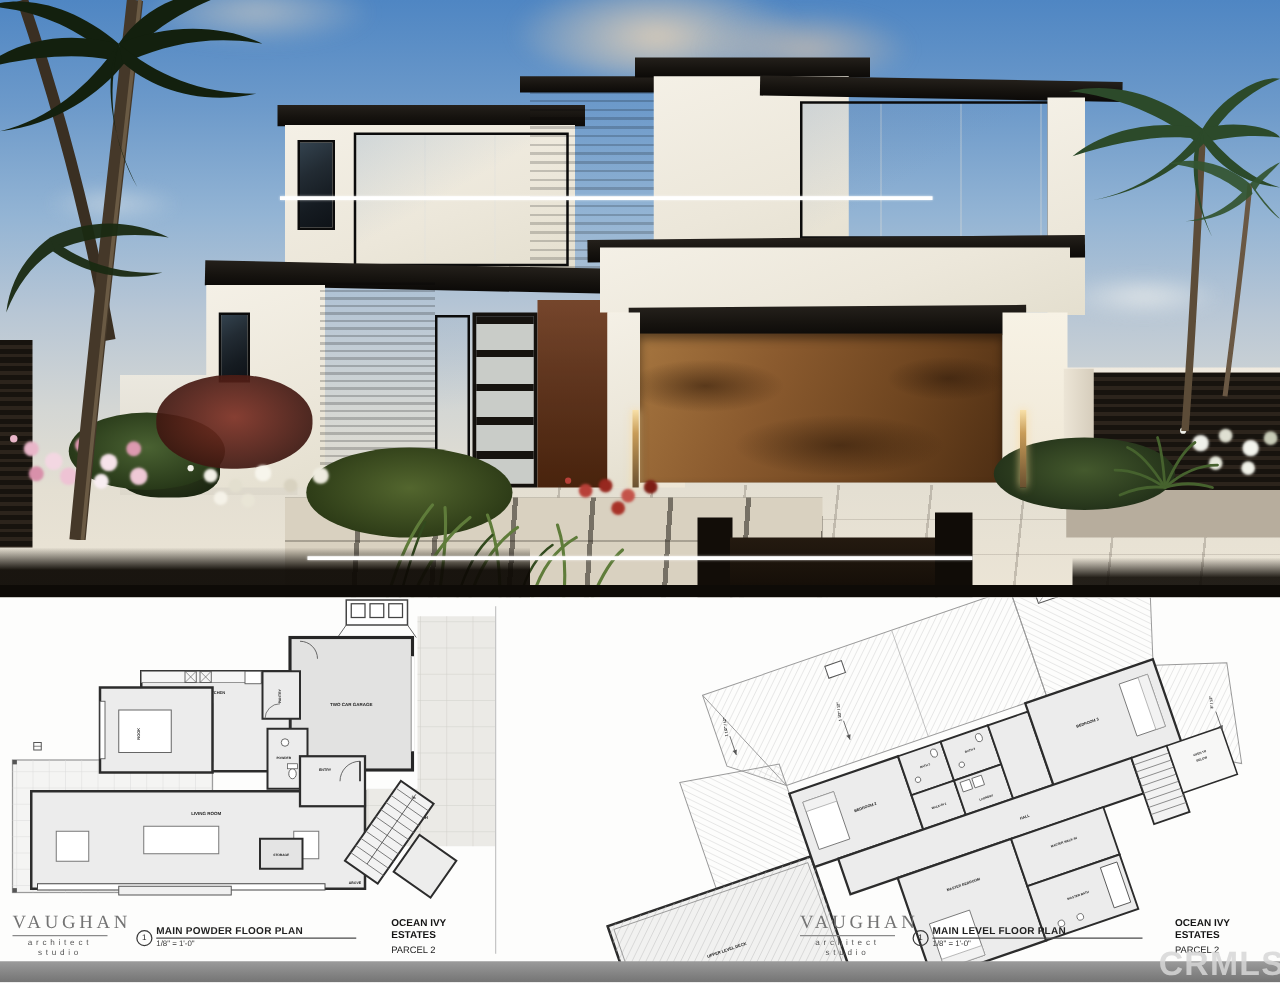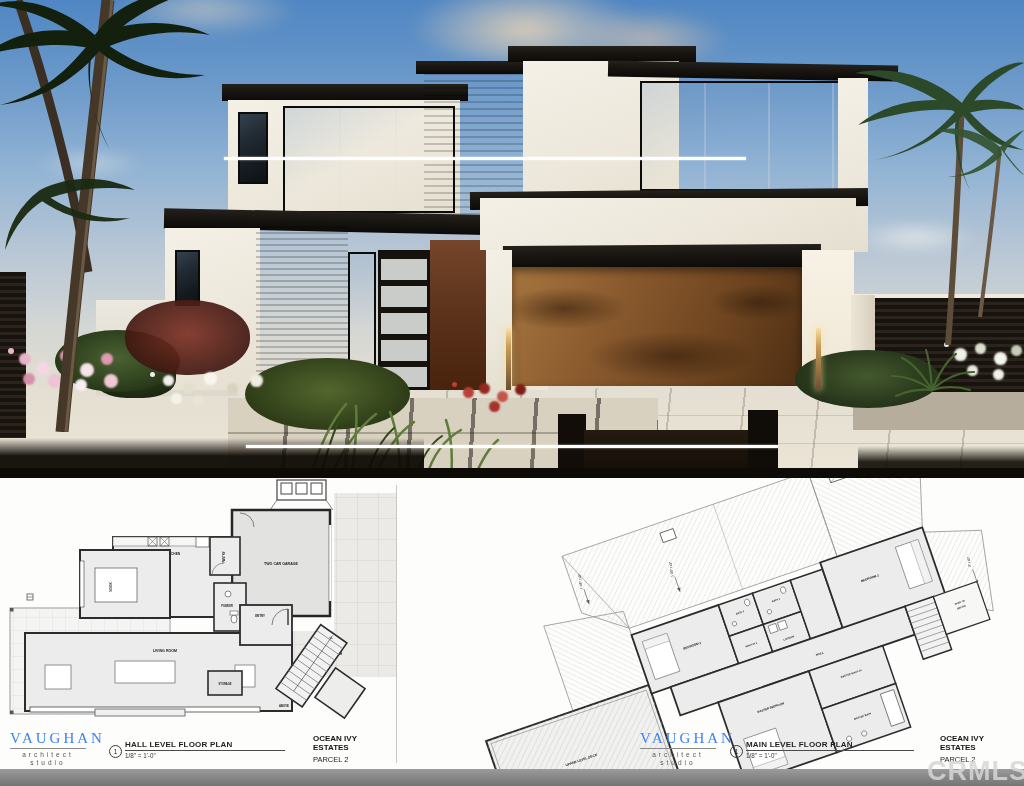--- a/index.html
+++ b/index.html
@@ -14,21 +14,21 @@
   .wallw{background:linear-gradient(160deg,#f4f0e6 0%,#ece7da 60%,#e4dfcf 100%);}
   .glass{background:linear-gradient(150deg,#33424e 0%,#222b33 35%,#151b21 70%,#0e1217 100%);
          border:2px solid #0b0b0b;box-sizing:border-box;}
   .wood{background:linear-gradient(180deg,#8a5233 0%,#6e3d22 45%,#55290f 100%);
         background-blend-mode:multiply;}
   .slat{background:repeating-linear-gradient(180deg,#17130e 0 4px,#2c241c 4px 7px);}
   .whiteline{background:#ffffff;box-shadow:0 0 2px rgba(255,255,255,.8);}
   
   #plans{position:absolute;left:0;top:478px;width:1024px;height:292px;background:#fdfdfc;}
   .planlabel{fill:#1c1c1c;font-family:"Liberation Sans",sans-serif;font-weight:700;}
-  .firm-name{font-family:"Liberation Serif",serif;font-size:15px;letter-spacing:3px;color:#3b82f6;}
+  .firm-name{font-family:"Liberation Serif",serif;font-size:15px;letter-spacing:3px;color:#737373;}
   .firm-rule{height:1px;background:#8a8a8a;margin:1px 0 2px 0;}
   .firm-sub{font-size:6.5px;letter-spacing:3px;color:#555;text-align:center;line-height:7.5px;}
   .detail-circle{display:inline-block;width:11px;height:11px;border:1px solid #3a3a3a;border-radius:50%;
                  font-size:6.5px;line-height:11px;text-align:center;color:#222;vertical-align:middle;}
   .sheet-title{font-size:8px;font-weight:700;color:#1f1f1f;letter-spacing:.2px;}
   .title-rule{height:1px;background:#4a4a4a;margin-top:1px;}
   .sheet-scale{font-size:6.3px;color:#333;margin-top:1px;}
   .proj-name{font-size:8px;font-weight:700;color:#141414;}
   .proj-parcel{font-size:7.5px;color:#222;margin-top:3px;}
   #footerband{position:absolute;left:0;top:769px;width:1024px;height:17px;
@@ -463,21 +463,21 @@
     <div class="ab" style="left:10px;top:252px;width:76px;">
       <div class="firm-name">VAUGHAN</div>
       <div class="firm-rule"></div>
       <div class="firm-sub">architect</div>
       <div class="firm-sub">studio</div>
     </div>
     <div class="ab" style="left:109px;top:264px;">
       <span class="detail-circle">1</span>
     </div>
     <div class="ab" style="left:125px;top:262px;width:160px;">
-      <div class="sheet-title">HALL LEVEL FLOOR PLAN</div>
+      <div class="sheet-title">MAIN POWDER FLOOR PLAN</div>
       <div class="title-rule"></div>
       <div class="sheet-scale">1/8" = 1'-0"</div>
     </div>
     <div class="ab" style="left:313px;top:256px;width:80px;">
       <div class="proj-name">OCEAN IVY ESTATES</div>
       <div class="proj-parcel">PARCEL 2</div>
     </div>
 
     <div class="ab" style="left:640px;top:252px;width:76px;">
       <div class="firm-name">VAUGHAN</div>

